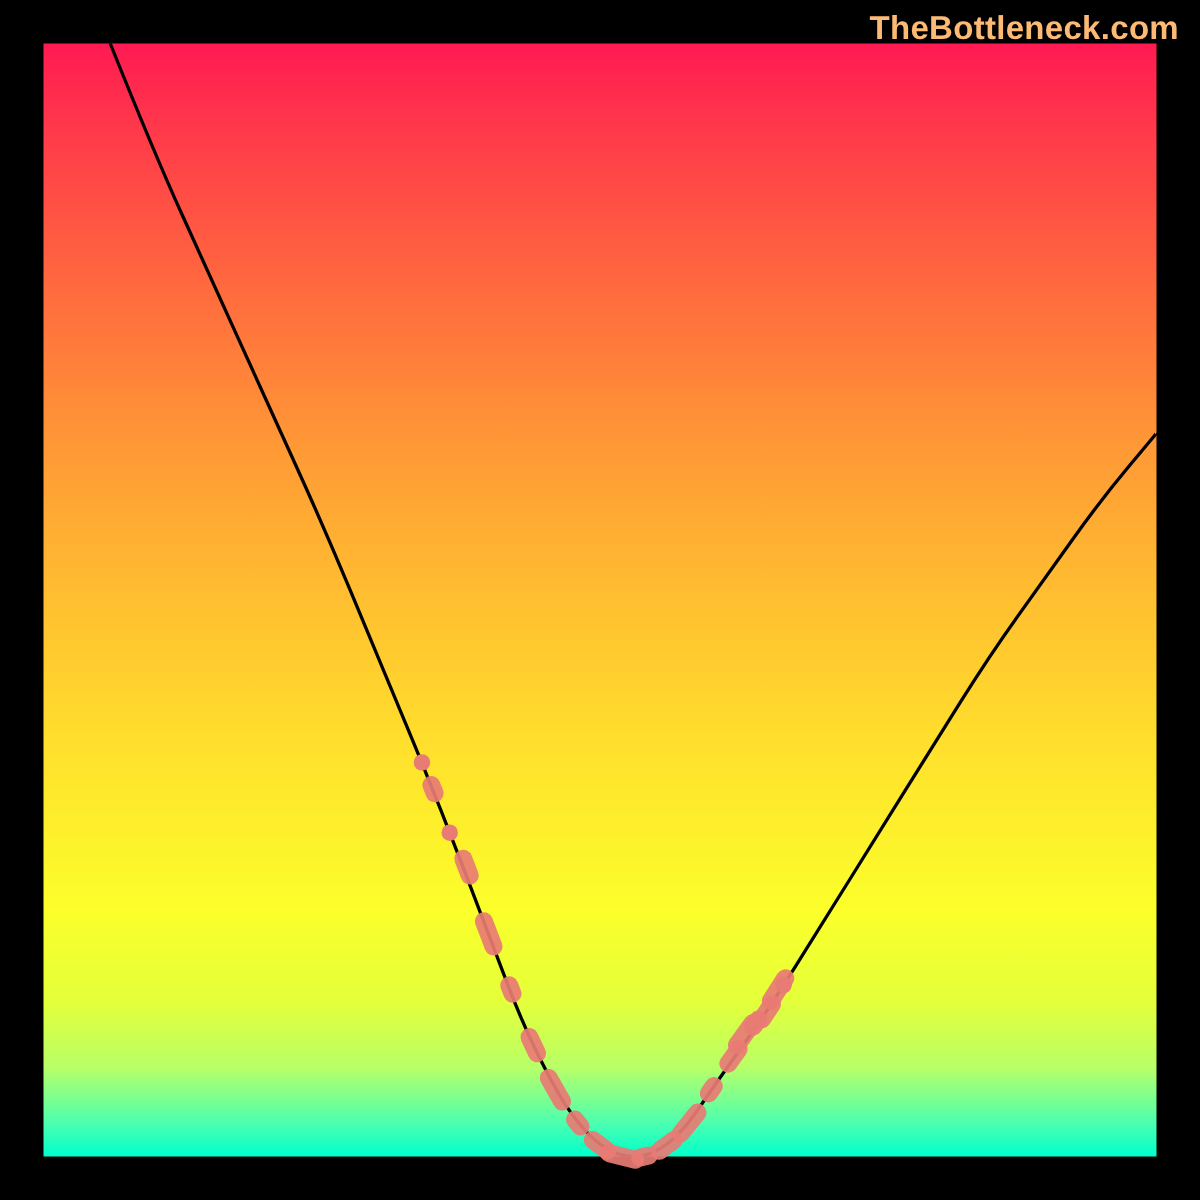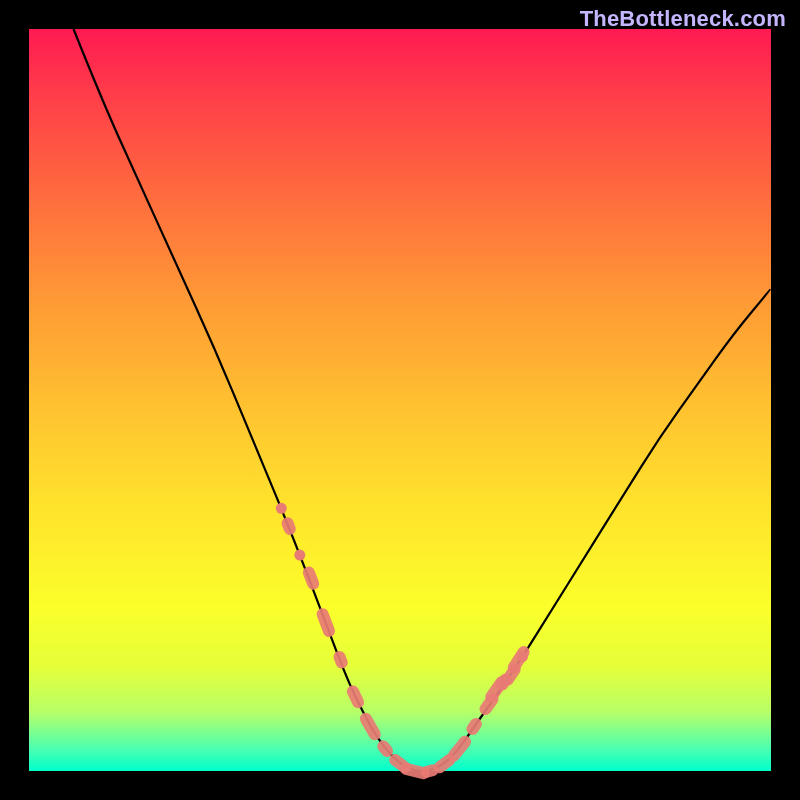--- a/index.html
+++ b/index.html
@@ -38,21 +38,21 @@
       #e4ff3a 86%,
       #b8ff67 92%,
       #4cffb0 97%,
       #00ffcc 100%
     );
   }
   .watermark {
     position: absolute;
     top: 6px;
     right: 14px;
-    color: #c4b5fd;
+    color: #fdba74;
     font-size: 22px;
     font-weight: 600;
     letter-spacing: 0.2px;
     font-family: Arial, Helvetica, sans-serif;
     user-select: none;
   }
   svg.curve {
     position: absolute;
     left: 0;
     top: 0;

